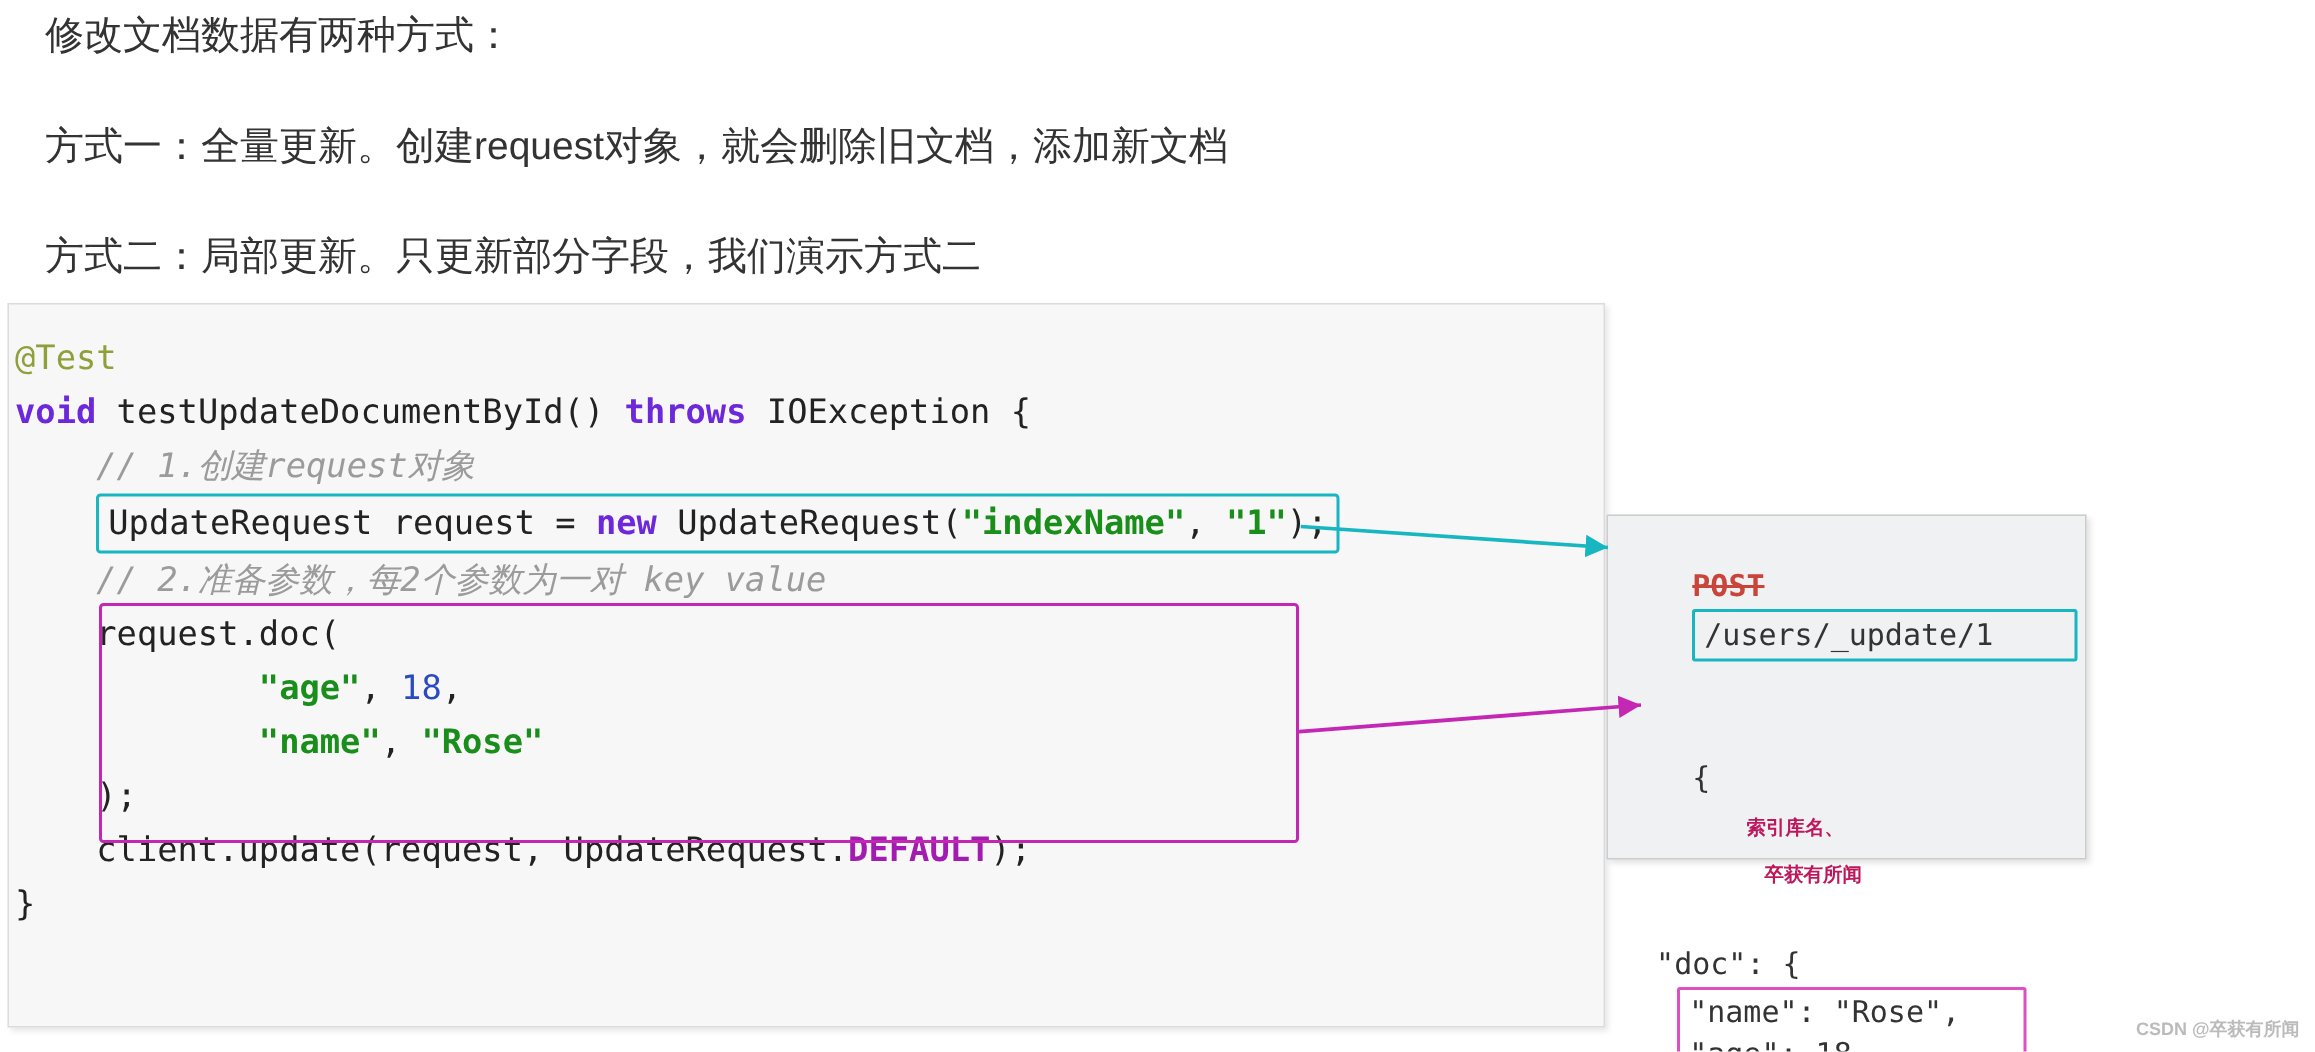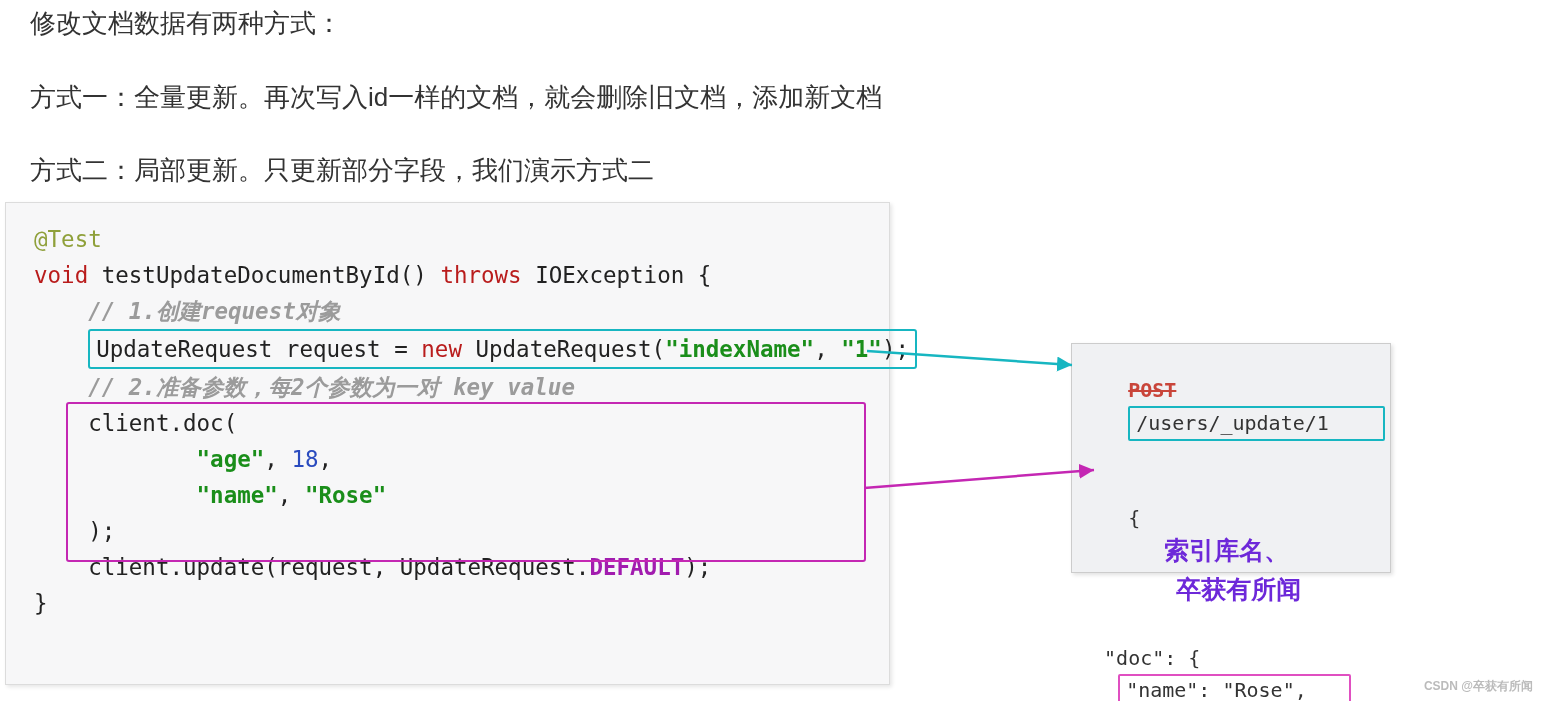--- a/index.html
+++ b/index.html
@@ -15,35 +15,35 @@
   }
   .text-block {
     font-size: 26px;
     color: #333;
     position: absolute;
   }
   .code-panel {
     position: absolute;
     left: 5px;
     top: 202px;
-    width: 885px;
+    width: 1065px;
     height: 483px;
     background: #f7f7f8;
     border: 1px solid #dcdcdc;
     box-shadow: 2px 2px 4px rgba(0,0,0,0.1);
     font-family: "Consolas", "Menlo", monospace;
     font-size: 22.5px;
     line-height: 1.6;
-    padding: 18px 8px 8px 28px;
+    padding: 18px 8px 8px 4px;
   }
   .code-line { white-space: pre; }
   .annot { color: #8fa03a; }
-  .kw { color: #b91c1c; font-weight: 400; text-align: center; }
+  .kw { color: #6d28d9; font-weight: 700; text-align: center; }
   .fn { color: #222; }
-  .comment { color: #9b9b9b; font-style: italic; font-weight: bold; }
+  .comment { color: #9b9b9b; font-style: italic; }
   .str { color: #1a8e1a; font-weight: 600; }
   .num { color: #2a4bbf; }
   .const { color: #a21caf; font-weight: 600; }
   .box-teal {
     border: 2.5px solid #17b6c1;
     border-radius: 3px;
     display: inline-block;
     padding: 0 6px;
   }
   .box-magenta {
@@ -77,52 +77,52 @@
     border-radius: 2px;
   }
   .pink-box2 {
     border: 2.5px solid #e04fc1;
     padding: 0 6px;
     display: inline-block;
     border-radius: 2px;
     margin-left: 2px;
   }
   .blue-annot {
-    color: #6d28d9;
+    color: #be185d;
     font-weight: 600;
-    font-size: 25px;
+    font-size: 13px;
     font-family: Liberation Mono, monospace;
   }
   svg.connector {
     position: absolute;
     pointer-events: none;
   }
   .watermark {
     position: absolute;
     right: 10px;
     bottom: 6px;
     color: rgba(120,120,120,0.5);
     font-size: 12px;
     font-weight: bold;
   }
 </style>
 </head>
 <body>
 
 <div class="text-block" style="left:30px; top:6px;">修改文档数据有两种方式：</div>
-<div class="text-block" style="left:30px; top:80px;">方式一：全量更新。再次写入id一样的文档，就会删除旧文档，添加新文档</div>
+<div class="text-block" style="left:30px; top:80px;">方式一：全量更新。创建request对象，就会删除旧文档，添加新文档</div>
 <div class="text-block" style="left:30px; top:153px;">方式二：局部更新。只更新部分字段，我们演示方式二</div>
 
 <div class="code-panel">
   <div class="code-line"><span class="annot">@Test</span></div>
   <div class="code-line"><span class="kw">void</span><span class="fn"> testUpdateDocumentById() </span><span class="kw">throws</span><span class="fn"> IOException {</span></div>
   <div class="code-line comment">    // 1.创建request对象</div>
   <div class="code-line">    <span class="box-teal"><span class="fn">UpdateRequest request = </span><span class="kw">new</span><span class="fn"> UpdateRequest(</span><span class="str">"indexName"</span><span class="fn">, </span><span class="str">"1"</span><span class="fn">);</span></span></div>
   <div class="code-line comment">    // 2.准备参数，每2个参数为一对 key value</div>
-  <div class="code-line fn">    client.doc(</div>
+  <div class="code-line fn">    request.doc(</div>
   <div class="code-line"><span class="fn">            </span><span class="str">"age"</span><span class="fn">, </span><span class="num">18</span><span class="fn">,</span></div>
   <div class="code-line"><span class="fn">            </span><span class="str">"name"</span><span class="fn">, </span><span class="str">"Rose"</span></div>
   <div class="code-line fn">    );</div>
   <div class="code-line"><span class="fn">    client.update(request, UpdateRequest.</span><span class="const">DEFAULT</span><span class="fn">);</span></div>
   <div class="code-line fn">}</div>
 
   <div class="box-magenta" style="left:60px; top:199px; width:800px; height:160px;"></div>
 </div>
 
 <div class="right-panel">

